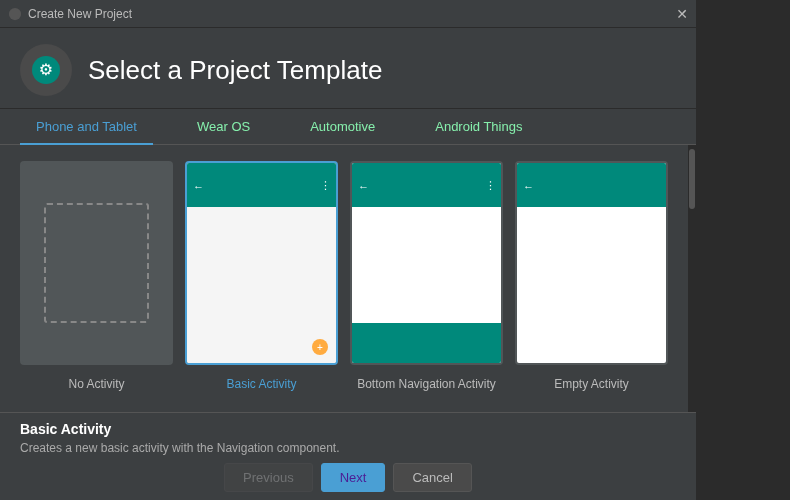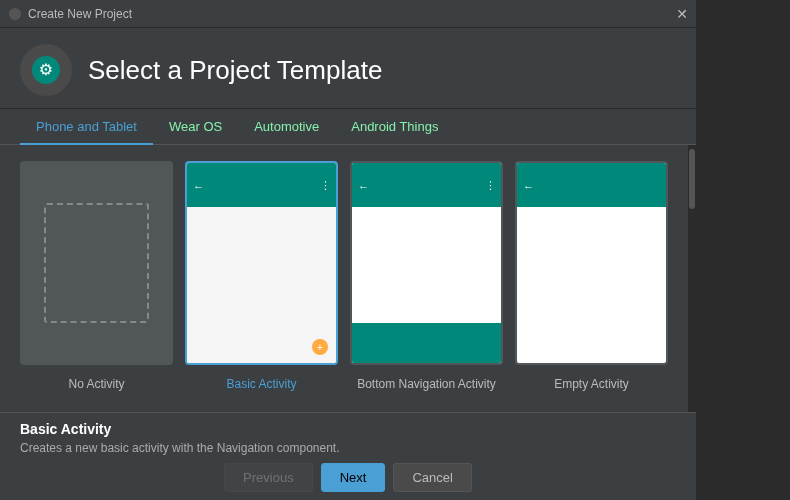--- a/index.html
+++ b/index.html
@@ -71,20 +71,21 @@
       flex-direction: column;
       background: #3c3f41;
       overflow: hidden;
     }
     .tabs {
       display: flex;
       padding: 0 20px;
       border-bottom: 1px solid #555;
       flex-shrink: 0;
       background: #3c3f41;
+      gap: 28px;
     }
     .tab {
       padding: 10px 16px;
       font-size: 13px;
       color: #86efac;
       cursor: pointer;
       position: relative;
       white-space: nowrap;
     }
     .tab.active {
@@ -260,21 +261,21 @@
       font-size: 13px;
       border-radius: 3px;
       cursor: pointer;
       border: 1px solid #555;
       background: #4a4a4a;
       color: #bbbbbb;
     }
     .btn.primary {
       background: #4a9fd4;
       border-color: #4a9fd4;
-      color: #000000;
+      color: #4c1d95;
     }
     .btn.disabled {
       opacity: 0.4;
       cursor: default;
     }
   </style>
 </head>
 <body>
 
 <div class="window">

